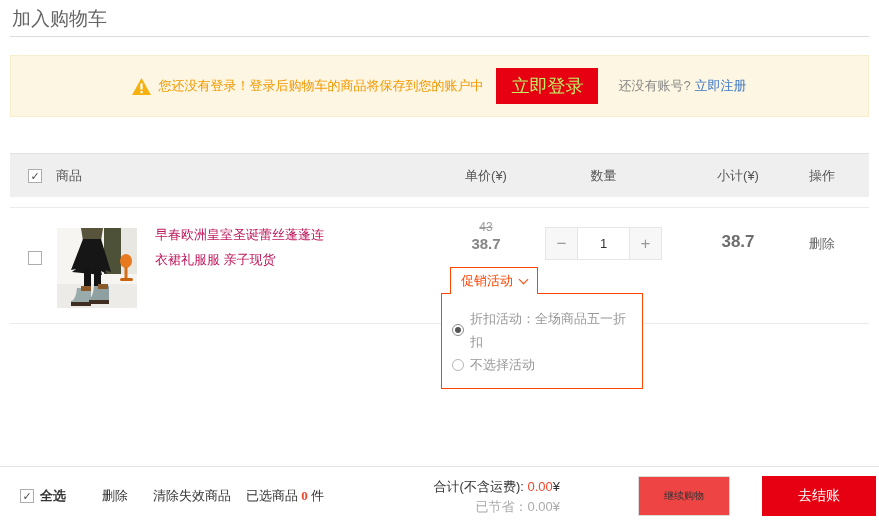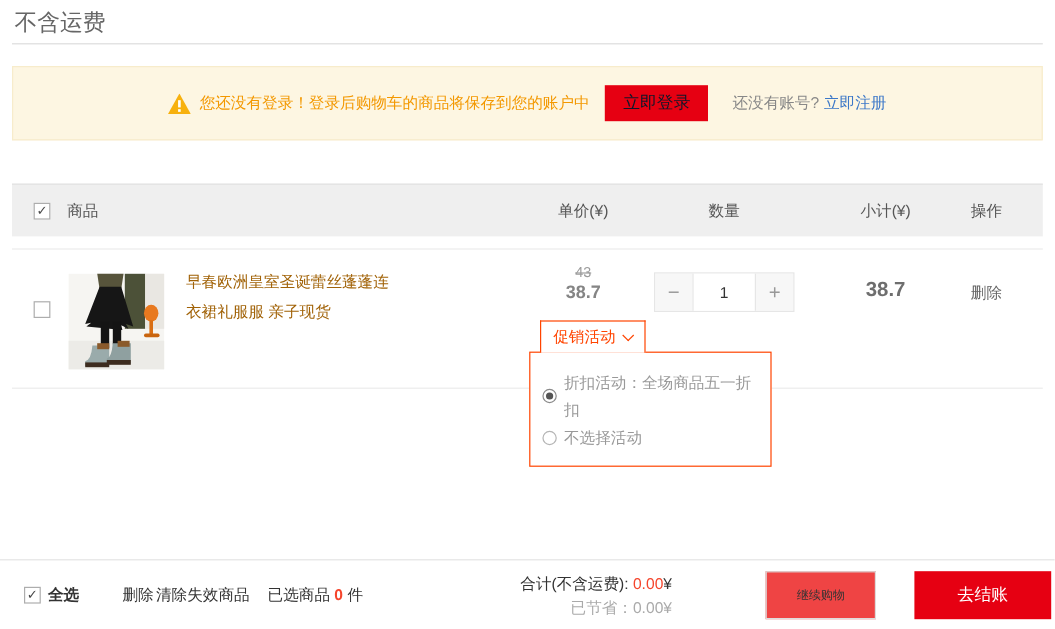--- a/index.html
+++ b/index.html
@@ -13,21 +13,21 @@
     font-family:"Liberation Sans","DejaVu Sans",sans-serif;color:#333;
   }
   .page-title{position:absolute;left:12px;top:6px;font-size:19px;font-weight:normal;color:#666;}
   .top-divider{position:absolute;left:10px;right:10px;top:36px;border-top:1px solid #dcdcdc;}
 
   
   .banner{position:absolute;left:10px;top:55px;width:859px;height:62px;background:var(--banner-bg);
     border:1px solid #f7eccb;display:flex;align-items:center;justify-content:center;font-size:13px;}
   .warn-icon{width:19px;height:17px;margin-right:7px;flex:none;}
   .banner-msg{color:var(--banner-orange);}
-  .login-btn{background:var(--accent-red);color:#0f172a;border:none;font-size:14px;
+  .login-btn{background:var(--accent-red);color:#bef264;border:none;font-size:18px;
     padding:6px 15px;margin-left:13px;cursor:pointer;}
   .no-account{color:#888;margin-left:20px;}
   .register-link{color:var(--link-blue);text-decoration:none;margin-left:4px;cursor:pointer;}
 
   
   .thead{position:absolute;left:10px;top:153px;width:859px;height:44px;background:#efefef;
     border-top:1px solid #e2e2e2;font-size:13px;color:#555;}
   .col{position:absolute;top:0;height:44px;display:flex;align-items:center;justify-content:center;}
   .col-price{left:420px;width:112px;}
   .col-qty{left:535px;width:117px;}
@@ -38,21 +38,21 @@
 
   
   .cb{width:14px;height:14px;background:#fff;border:1px solid #adadad;display:inline-flex;
     align-items:center;justify-content:center;font-size:11px;line-height:1;color:#4a4a4a;cursor:pointer;}
 
   
   .trow{position:absolute;left:10px;top:207px;width:859px;height:117px;background:#fff;
     border-top:1px solid #ebebeb;border-bottom:1px solid #ebebeb;font-size:13px;}
   .row-cb{position:absolute;left:18px;top:43px;}
   .prod-img{position:absolute;left:47px;top:20px;width:80px;height:80px;cursor:pointer;}
-  .prod-title{position:absolute;left:145px;top:14px;width:190px;color:#a16207;line-height:25px;cursor:pointer;}
+  .prod-title{position:absolute;left:145px;top:14px;width:190px;color:#be185d;line-height:25px;cursor:pointer;}
   .prod-variant{position:absolute;left:325px;top:33px;width:70px;text-align:center;color:#9a9a9a;line-height:22px;}
   .price-cell{position:absolute;top:11px;height:auto;display:block;text-align:center;}
   .old-price{color:#9c9c9c;font-size:12px;text-decoration:line-through;line-height:16px;}
   .new-price{color:#858585;font-size:15px;font-weight:bold;line-height:18px;}
   .qty-cell{position:absolute;left:535px;top:19px;width:117px;height:33px;display:flex;
     border:1px solid #e6e6e6;background:#f7f7f7;}
   .qty-btn{width:32px;border:none;background:#f7f7f7;color:#999;font-size:17px;cursor:pointer;
     display:flex;align-items:center;justify-content:center;}
   .qty-input{width:53px;border:none;border-left:1px solid #e6e6e6;border-right:1px solid #e6e6e6;
     background:#fff;text-align:center;font-size:13px;color:#333;font-family:inherit;}
@@ -73,35 +73,35 @@
     flex:none;display:inline-flex;align-items:center;justify-content:center;}
   .radio.on{border-color:#8a8a8a;}
   .radio.on::after{content:"";width:6px;height:6px;border-radius:50%;background:#555;}
 
   
   .bottom-bar{position:absolute;left:0;top:466px;width:879px;height:58px;background:#fff;
     border-top:1px solid #e4e4e4;font-size:13px;}
   .foot-left{position:absolute;left:20px;top:0;height:58px;display:flex;align-items:center;color:#333;}
   .foot-left .lbl{margin-left:6px;cursor:pointer;font-weight:bold;}
   .foot-del{margin-left:36px;cursor:pointer;}
-  .foot-clear{margin-left:2px;cursor:pointer;}
-  .foot-selected{margin-left:15px;}
+  .foot-clear{margin-left:25px;cursor:pointer;}
+  .foot-selected{margin-left:15px;font-family:Liberation Serif, serif;}
   .red-num{color:var(--amount-red);font-weight:bold;}
   .totals{position:absolute;left:420px;top:11px;width:140px;text-align:right;line-height:18px;}
   .total-line .val{color:var(--amount-red);}
   .saved-line{color:#aaa;margin-top:2px;}
   .continue-btn{position:absolute;left:638px;top:9px;width:92px;height:40px;background:#ef4444;
     border:1px solid #ddd;font-size:10px;color:#333;font-family:inherit;cursor:pointer;}
   .checkout-btn{position:absolute;left:762px;top:9px;width:114px;height:40px;background:var(--accent-red);
     border:none;font-size:14px;color:#fff;font-family:inherit;cursor:pointer;}
 </style>
 </head>
 <body>
 
-<h1 class="page-title">不含运费</h1>
+<h1 class="page-title">加入购物车</h1>
 <div class="top-divider"></div>
 
 <div class="banner">
   <svg class="warn-icon" viewBox="0 0 19 17">
     <path d="M9.5 0 L19 17 L0 17 Z" fill="#f7b10e"></path>
     <rect x="8.4" y="5.5" width="2.2" height="6" fill="#fff"></rect>
     <rect x="8.4" y="13" width="2.2" height="2.2" fill="#fff"></rect>
   </svg>
   <span class="banner-msg">您还没有登录！登录后购物车的商品将保存到您的账户中</span>
   <button class="login-btn">立即登录</button>

